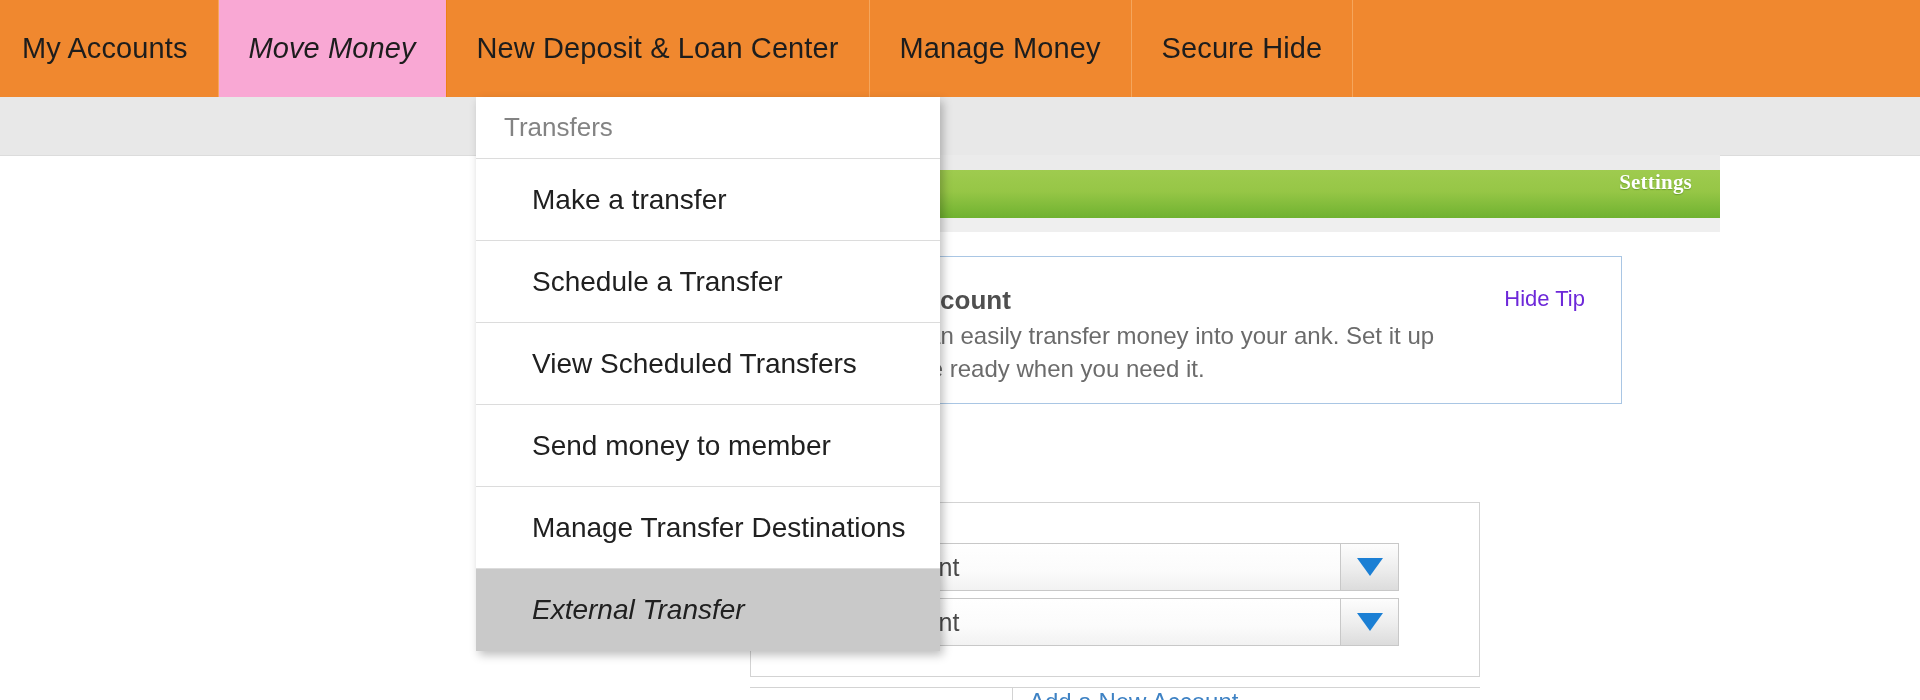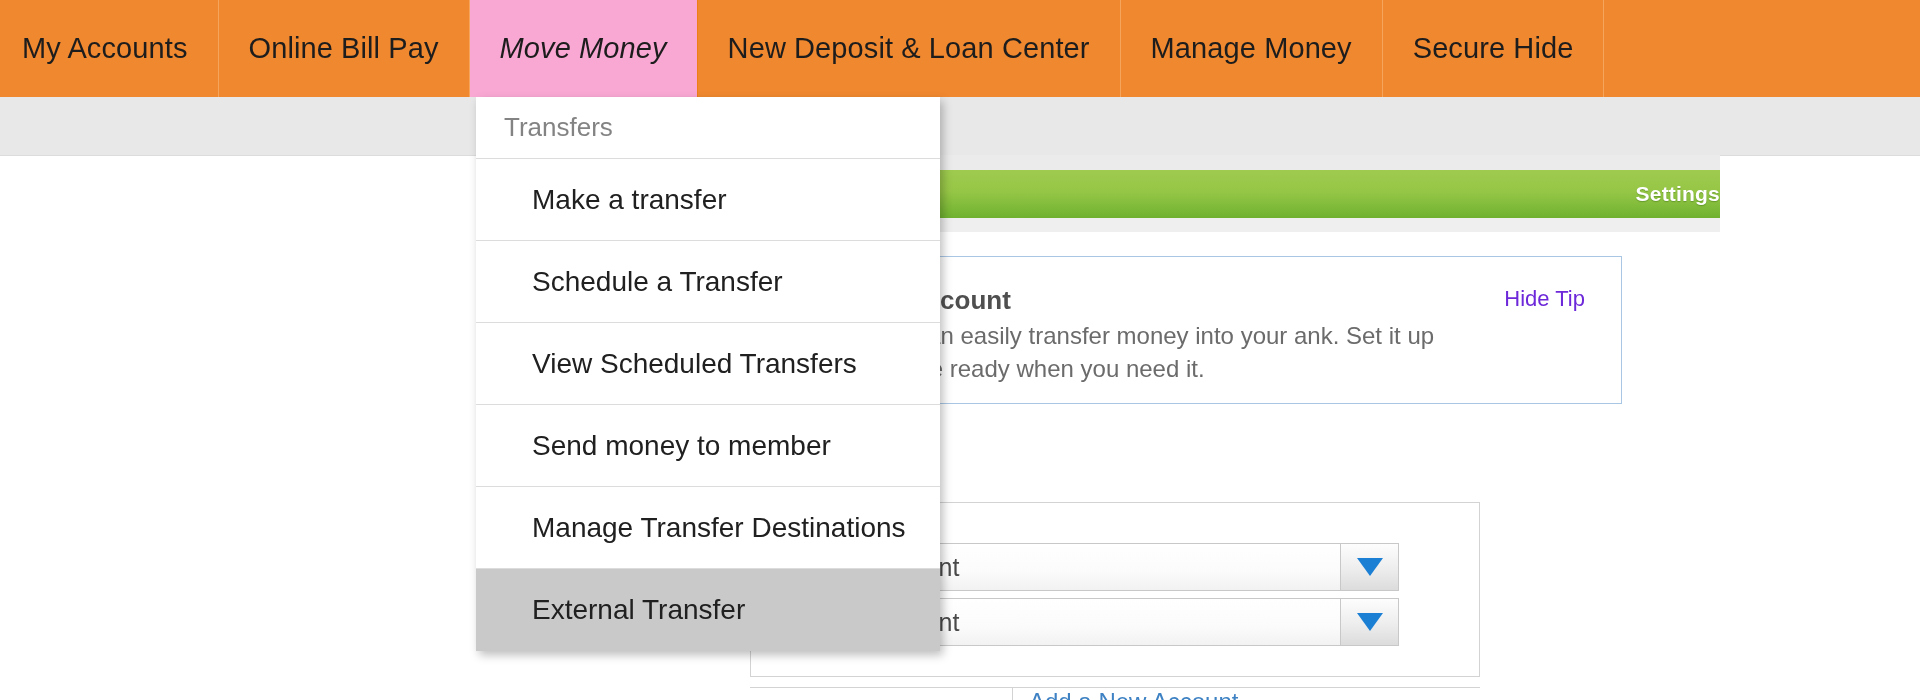--- a/index.html
+++ b/index.html
@@ -60,22 +60,24 @@
     background:#ffffff;
     z-index:1;
   }
   .panel-topstrip{
     position:absolute;left:0;top:0;width:960px;height:15px;
     background:#ebebeb;
   }
   .settings-bar{
     position:absolute;left:0;top:15px;width:960px;height:48px;
     background:linear-gradient(to bottom,#9fcb4f 0%,#96c646 45%,#6fb230 100%);
-    display:flex;align-items:center;justify-content:flex-end;
-    box-sizing:border-box;
+    display:flex;justify-content:flex-end;
+    box-sizing:border-box;
+    padding-right:28px;
+    font-family:Liberation Serif, serif;
   }
   .settings-label{
     color:#ffffff;font-size:21px;font-weight:bold;
     text-shadow:0 1px 1px rgba(60,110,20,.45);
     letter-spacing:.2px;
     cursor:pointer;
   }
   .settings-gap{
     position:absolute;left:0;top:63px;width:960px;height:14px;
     background:#efefef;
@@ -190,21 +192,21 @@
   .dd-item{
     height:82px;display:flex;align-items:center;
     padding-left:56px;
     font-size:28px;color:#202020;
     border-bottom:1px solid #dcdcdc;
     box-sizing:border-box;
     background:#ffffff;
     cursor:pointer;
     white-space:nowrap;
   }
-  .dd-item.last{border-bottom:none;}
+  .dd-item.last{border-bottom:none;font-style:italic;}
   .dd-item.hovered{background:#c9c9c9;}
 </style>
 </head>
 <body>
 
 <div class="screen">
 
   <div class="subbar"></div>
 
   <div class="page-bg"></div>
@@ -248,23 +250,20 @@
         <span class="add-account-link">Add a New Account</span>
       </div>
 
     </div>
   </div>
 
   <div class="navbar">
     <div class="nav-item">
         <span>My Accounts</span>
       </div>
-    <div class="nav-item">
-        <span>Online Bill Pay</span>
-      </div>
     <div class="nav-item active">
         <span>Move Money</span>
       </div>
     <div class="nav-item">
         <span>New Deposit &amp; Loan Center</span>
       </div>
     <div class="nav-item">
         <span>Manage Money</span>
       </div>
     <div class="nav-item">

